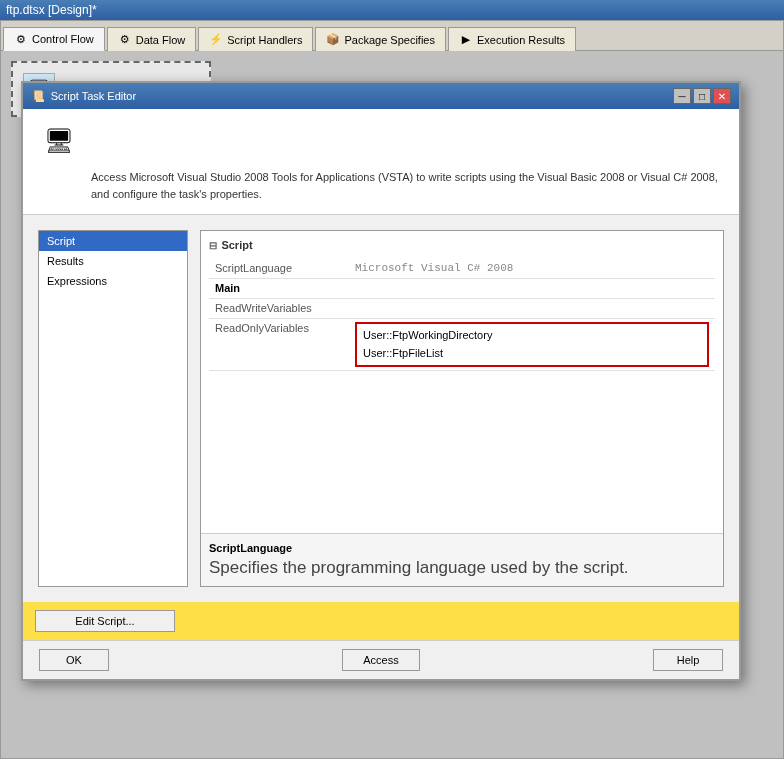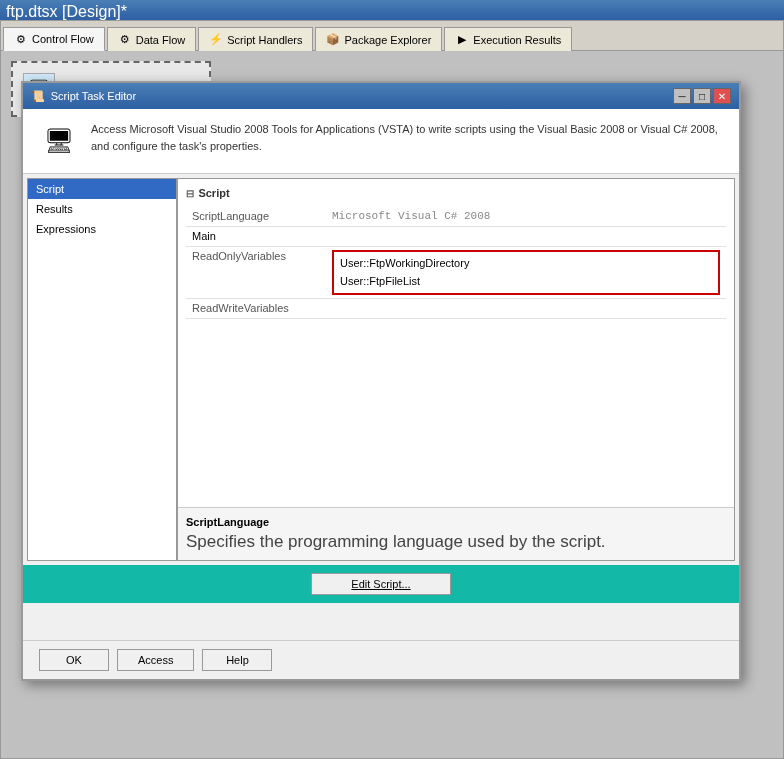--- a/index.html
+++ b/index.html
@@ -10,21 +10,21 @@
       width: 784px;
       height: 759px;
       overflow: hidden;
     }
 
     
     .title-bar {
       background: linear-gradient(to bottom, #4a7eb5, #2d5fa3);
       color: white;
       padding: 3px 6px;
-      font-size: 16px;
+      font-size: 12px;
       display: flex;
       height: 20px;
     }
 
     
     .main-window {
       background: #f0f0f0;
       width: 784px;
       height: 739px;
       border: 1px solid #999;
@@ -176,28 +176,29 @@
       align-items: center;
       justify-content: center;
       font-size: 24px;
       flex-shrink: 0;
     }
 
     .modal-header-text {
       font-size: 11px;
       line-height: 1.5;
       color: #333;
+      margin-top: 48px;
     }
 
     
     .modal-body {
       display: flex;
       flex: 1;
-      padding: 4px;
-      gap: 0;
+      padding: 15px;
+      gap: 12px;
     }
 
     
     .left-panel {
       width: 150px;
       border: 1px solid #999;
       background: white;
     }
 
     .left-panel-item {
@@ -258,21 +259,21 @@
       flex-shrink: 0;
     }
 
     .property-value {
       flex: 1;
       padding: 3px 6px;
       color: #000;
     }
 
     .property-value.bold {
-      font-weight: normal;
+      font-weight: bold;
     }
 
     .property-value.grayed {
       color: #888;
       font-family: Liberation Mono, monospace;
     }
 
     .highlighted-box {
       border: 2px solid #cc0000;
       padding: 3px 6px;
@@ -297,43 +298,41 @@
 
     .footer-desc {
       color: #444;
       font-size: 17px;
     }
 
     
     .edit-script-row {
       padding: 8px 12px;
       display: flex;
-      justify-content: center;
-      background: #14b8a6;
-      text-decoration: underline;
+      justify-content: flex-start;
+      background: #fde047;
     }
 
     .edit-script-btn {
       padding: 4px 20px;
       background: #f0f0f0;
       border: 1px solid #999;
       font-size: 11px;
       cursor: pointer;
       min-width: 140px;
     }
 
     
     .modal-footer {
       padding: 8px 16px;
       display: flex;
-      justify-content: flex-start;
+      justify-content: space-between;
       gap: 8px;
       background: #f0f0f0;
       border-top: 1px solid #ccc;
-      margin-top: 37px;
     }
 
     .footer-btn {
       padding: 4px 20px;
       background: #f0f0f0;
       border: 1px solid #999;
       font-size: 11px;
       cursor: pointer;
       min-width: 70px;
     }
@@ -355,21 +354,21 @@
     <div class="tab">
       <span class="tab-icon">⚙</span>
       <span>Data Flow</span>
     </div>
     <div class="tab">
       <span class="tab-icon">⚡</span>
       <span>Script Handlers</span>
     </div>
     <div class="tab">
       <span class="tab-icon">📦</span>
-      <span>Package Explorer</span>
+      <span>Package Specifies</span>
     </div>
     <div class="tab">
       <span class="tab-icon">▶</span>
       <span>Execution Results</span>
     </div>
   </div>
 
   <div class="content-area">
 
     <div class="task-box">
@@ -423,33 +422,33 @@
               <div class="property-row">
                 <div class="property-label">ScriptLanguage</div>
                 <div class="property-value grayed">Microsoft Visual C# 2008</div>
               </div>
 
               <div class="property-row">
                 <div class="property-value bold">Main</div>
               </div>
 
               <div class="property-row">
+                <div class="property-label">ReadWriteVariables</div>
+                <div class="property-value"></div>
+              </div>
+
+              <div class="property-row">
                 <div class="property-label">ReadOnlyVariables</div>
                 <div class="property-value">
                   <div class="highlighted-box">
                     <div>User::FtpWorkingDirectory</div>
                     <div>User::FtpFileList</div>
                   </div>
                 </div>
               </div>
-
-              <div class="property-row">
-                <div class="property-label">ReadWriteVariables</div>
-                <div class="property-value"></div>
-              </div>
             </div>
           </div>
 
           <div class="right-panel-footer">
             <div class="footer-title">ScriptLanguage</div>
             <div class="footer-desc">Specifies the programming language used by the script.</div>
           </div>
         </div>
       </div>
 

